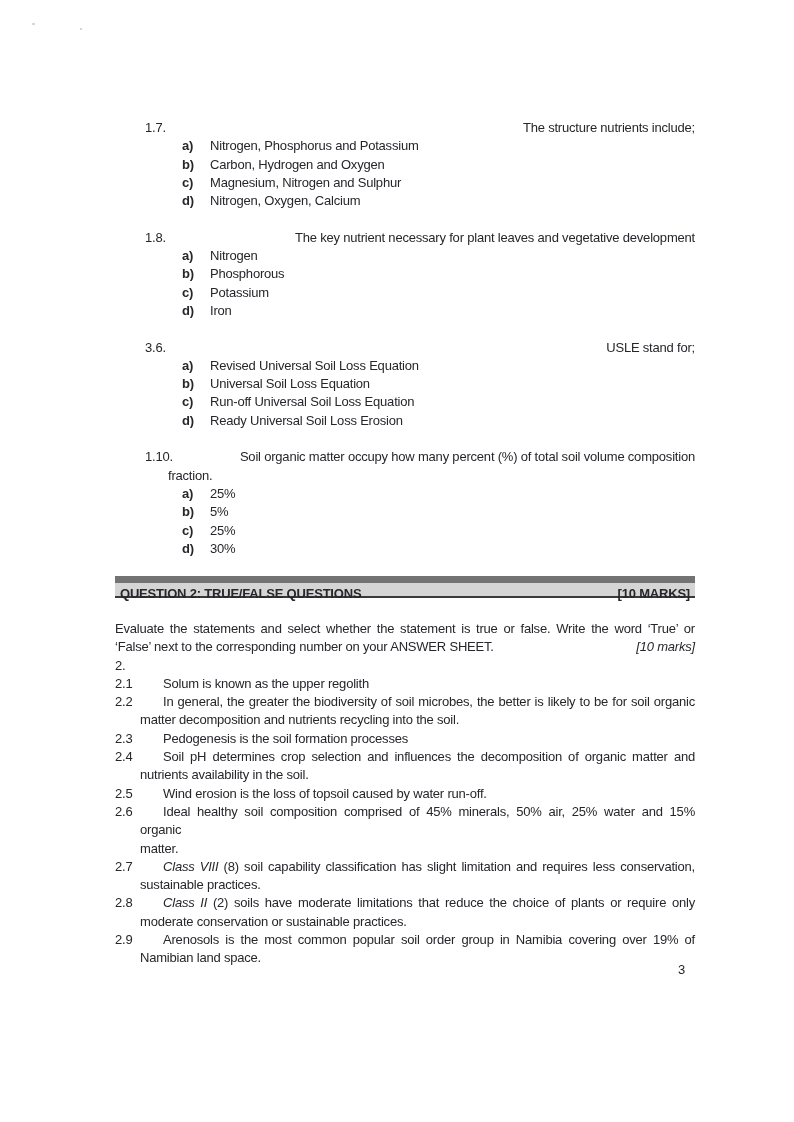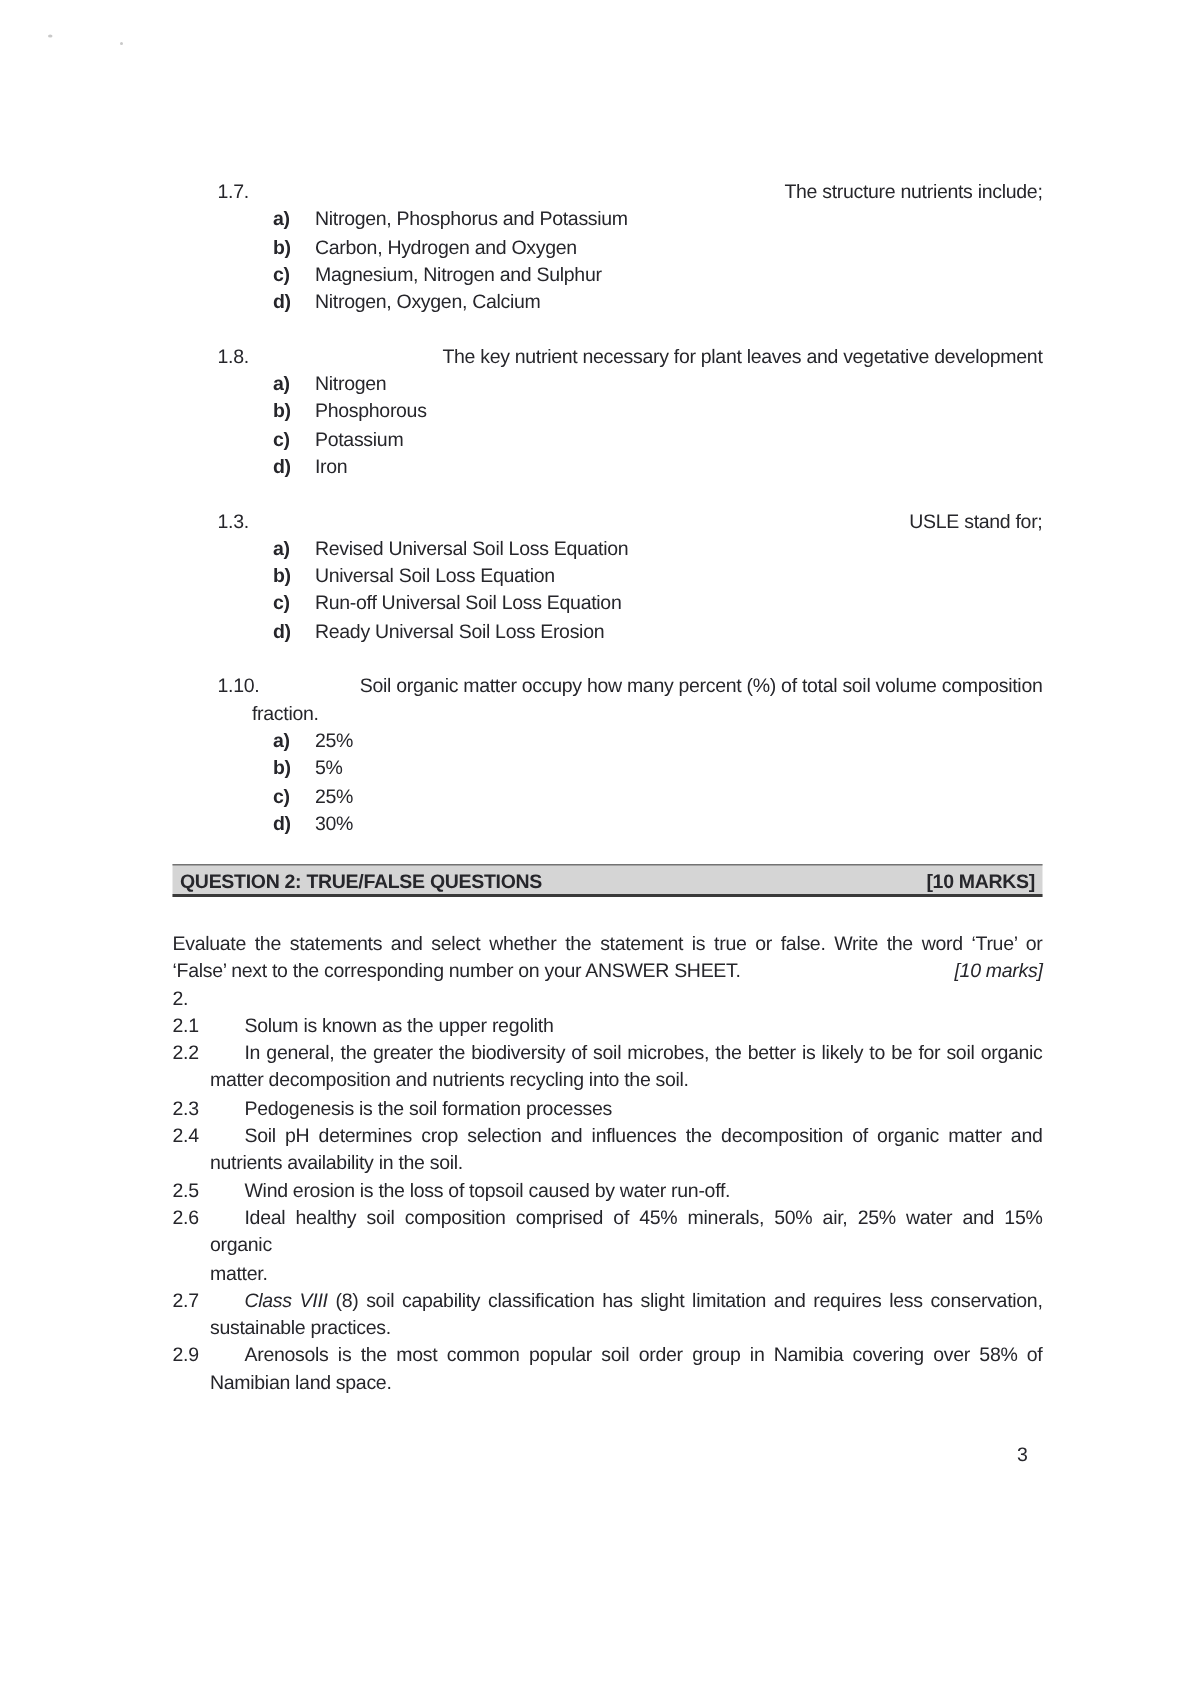--- a/index.html
+++ b/index.html
@@ -19,21 +19,21 @@
   .q-block{margin-bottom:18.3px;}
   .q-first{position:relative;}
   .qnum{position:absolute;left:30px;top:0;line-height:18.3px;}
   .q-lines{margin-left:53px;}
   .q-lines .qfirst{text-indent:42px;text-align:right;}
   .opt{position:relative;padding-left:95px;line-height:18.3px;}
   .opt-letter{position:absolute;left:67px;top:0;font-weight:700;line-height:18.3px;}
   
   .q2bar{
     box-sizing:border-box;height:22px;line-height:19px;padding:1px 5px 0 5px;
-    background:#d5d5d5;border-top:1px solid #737373;border-bottom:2px solid #3a3a3a;
+    background:#d5d5d5;border-top:7px solid #737373;border-bottom:2px solid #3a3a3a;
     font-weight:700;display:flex;justify-content:space-between;
   }
   .instr{position:relative;margin-top:22px;}
   .marks-note{position:absolute;right:0;top:18.3px;font-style:italic;line-height:18.3px;}
   .listnum{line-height:18.3px;}
   
   .stmt{position:relative;padding-left:25px;}
   .stmt-num{position:absolute;left:0;top:0;line-height:18.3px;}
   .stmt .first{text-indent:23px;}
   .page-number{position:absolute;left:678px;top:961px;line-height:18.3px;}
@@ -67,21 +67,21 @@
             <div class="line qfirst">The key nutrient necessary for plant leaves and vegetative development</div>
           </div>
         </div>
         <div class="opt line"><span class="opt-letter">a)</span><span>Nitrogen</span></div>
         <div class="opt line"><span class="opt-letter">b)</span><span>Phosphorous</span></div>
         <div class="opt line"><span class="opt-letter">c)</span><span>Potassium</span></div>
         <div class="opt line"><span class="opt-letter">d)</span><span>Iron</span></div>
       </div>
       <div class="q-block">
         <div class="q-first">
-          <span class="qnum">1.3.</span>
+          <span class="qnum">3.6.</span>
           <div class="q-lines">
             <div class="line qfirst">USLE stand for;</div>
           </div>
         </div>
         <div class="opt line"><span class="opt-letter">a)</span><span>Revised Universal Soil Loss Equation</span></div>
         <div class="opt line"><span class="opt-letter">b)</span><span>Universal Soil Loss Equation</span></div>
         <div class="opt line"><span class="opt-letter">c)</span><span>Run-off Universal Soil Loss Equation</span></div>
         <div class="opt line"><span class="opt-letter">d)</span><span>Ready Universal Soil Loss Erosion</span></div>
       </div>
       <div class="q-block">
@@ -142,21 +142,26 @@
           <span class="stmt-num">2.6</span>
           <div class="line first j">Ideal healthy soil composition comprised of 45% minerals, 50% air, 25% water and 15% organic</div>
           <div class="line">matter.</div>
         </div>
         <div class="stmt">
           <span class="stmt-num">2.7</span>
           <div class="line first j"><i>Class VIII</i> (8) soil capability classification has slight limitation and requires less conservation,</div>
           <div class="line">sustainable practices.</div>
         </div>
         <div class="stmt">
+          <span class="stmt-num">2.8</span>
+          <div class="line first j"><i>Class II</i> (2) soils have moderate limitations that reduce the choice of plants or require only</div>
+          <div class="line">moderate conservation or sustainable practices.</div>
+        </div>
+        <div class="stmt">
           <span class="stmt-num">2.9</span>
-          <div class="line first j">Arenosols is the most common popular soil order group in Namibia covering over 58% of</div>
+          <div class="line first j">Arenosols is the most common popular soil order group in Namibia covering over 19% of</div>
           <div class="line">Namibian land space.</div>
         </div>
       </div>
   </div>
 
   <div class="page-number">3</div>
 </div>
 
 </body></html>

